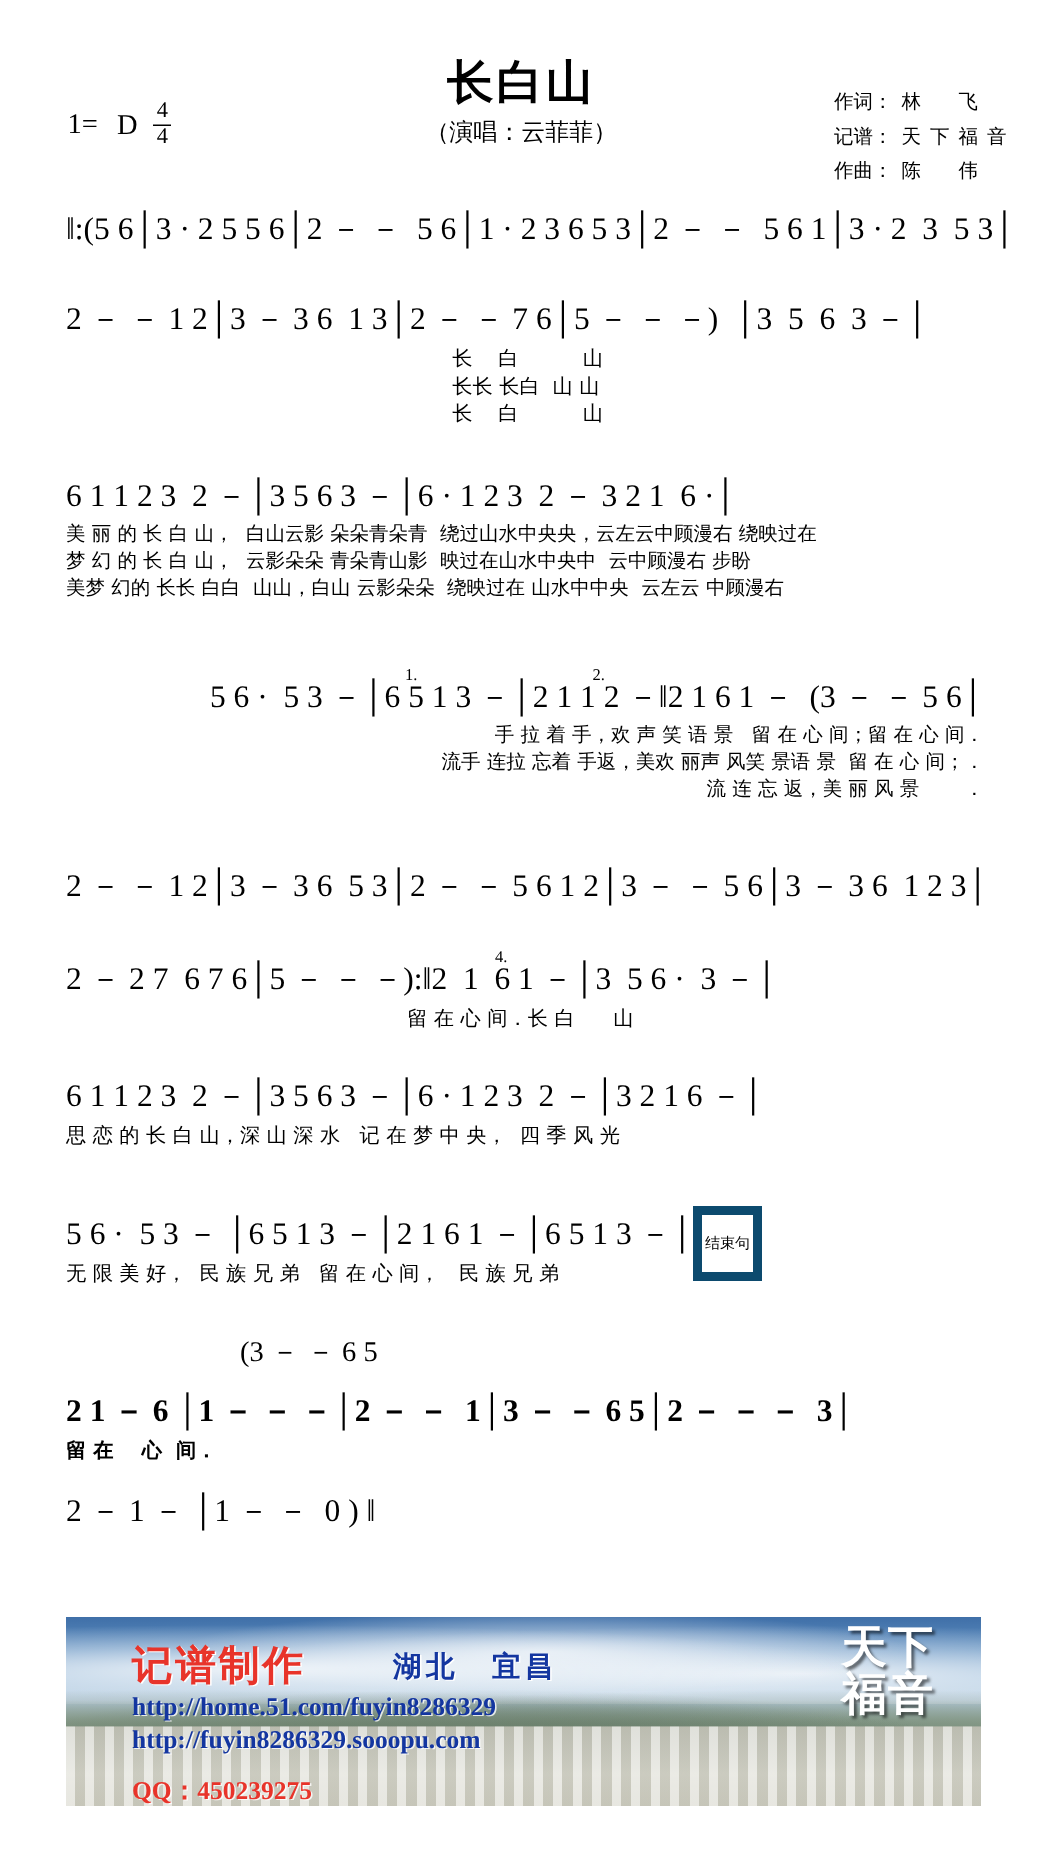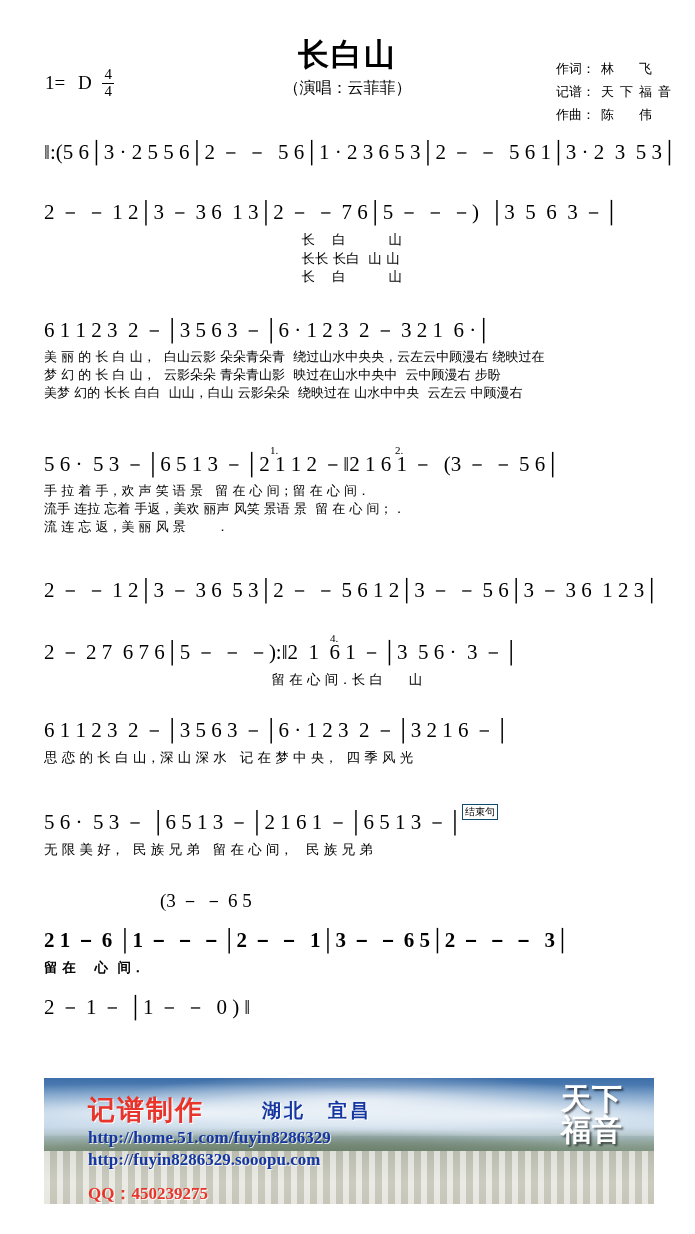--- a/index.html
+++ b/index.html
@@ -229,21 +229,21 @@
     <div class="lyric">                                                            长    白          山</div>
   </div>
 
   <div class="row" style="top:318px;">
     <div class="notes">6 1 1 2 3  2 －│3 5 6 3 －│6 · 1 2 3  2 － 3 2 1  6 ·│</div>
     <div class="lyric small">美 丽 的 长 白 山，  白山云影 朵朵青朵青  绕过山水中央央，云左云中顾漫右 绕映过在</div>
     <div class="lyric small">梦 幻 的 长 白 山，  云影朵朵 青朵青山影  映过在山水中央中  云中顾漫右 步盼</div>
     <div class="lyric small">美梦 幻的 长长 白白  山山，白山 云影朵朵  绕映过在 山水中中央  云左云 中顾漫右</div>
   </div>
 
-  <div class="row" style="top:452px;">
+  <div class="row" style="top:452px;text-align:right;">
     <div class="notes">5 6 ·  5 3 －│6 5 1 3 －│2 1 1 2 －‖2 1 6 1 －  (3 － － 5 6│</div>
     <div class="lyric small">手 拉 着 手，欢 声 笑 语 景   留 在 心 间；留 在 心 间．</div>
     <div class="lyric small">流手 连拉 忘着 手返，美欢 丽声 风笑 景语 景  留 在 心 间；．</div>
     <div class="lyric small">流 连 忘 返，美 丽 风 景 　　．</div>
   </div>
   <div style="position:absolute;left:270px;top:444px;font-size:11px;font-family:'Liberation Serif',serif;">1.</div>
   <div style="position:absolute;left:395px;top:444px;font-size:11px;font-family:'Liberation Serif',serif;">2.</div>
 
   <div class="row" style="top:578px;">
     <div class="notes">2 － － 1 2│3 － 3 6  5 3│2 － － 5 6 1 2│3 － － 5 6│3 － 3 6  1 2 3│</div>
@@ -257,21 +257,21 @@
 
   <div class="row" style="top:718px;">
     <div class="notes">6 1 1 2 3  2 －│3 5 6 3 －│6 · 1 2 3  2 －│3 2 1 6 －│</div>
     <div class="lyric">思 恋 的 长 白 山，深 山 深 水   记 在 梦 中 央，  四 季 风 光</div>
   </div>
 
   <div class="row" style="top:810px;">
     <div class="notes">5 6 ·  5 3 － │6 5 1 3 －│2 1 6 1 －│6 5 1 3 －│</div>
     <div class="lyric">无 限 美 好，  民 族 兄 弟   留 在 心 间，   民 族 兄 弟</div>
   </div>
-  <div style="position:absolute;left:462px;top:804px;font-size:10px;font-family:'DejaVu Sans',sans-serif;border:1px solid #0c4a6e;padding:0 2px;">结束句</div>
+  <div style="position:absolute;left:462px;top:804px;font-size:10px;font-family:'DejaVu Sans',sans-serif;border:6px solid #0c4a6e;padding:12px 2px;">结束句</div>
 
   <div class="row" style="top:928px;font-weight:bold;">
     <div class="notes">2 1 － 6 │1 － － －│2 － －  1│3 － － 6 5│2 － － －  3│</div>
     <div class="lyric">留 在    心  间．</div>
   </div>
   <div style="position:absolute;left:160px;top:888px;font-size:19px;font-family:'Liberation Serif',serif;white-space:pre;">(3 － － 6 5</div>
 
   <div class="row" style="top:995px;">
     <div class="notes">2 － 1 － │1 － －  0 ) ‖</div>
   </div>

